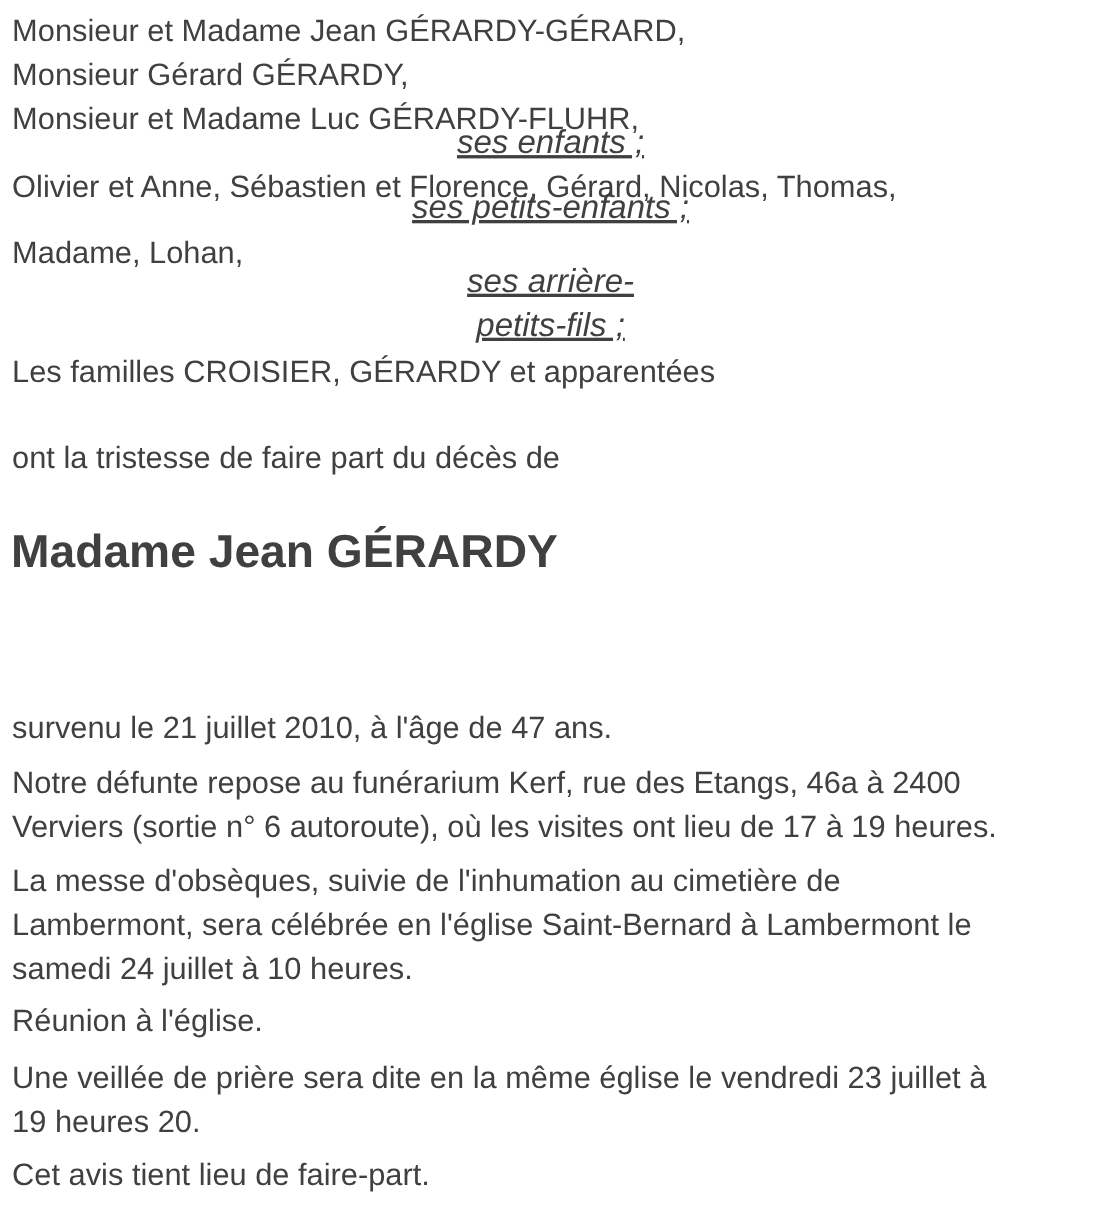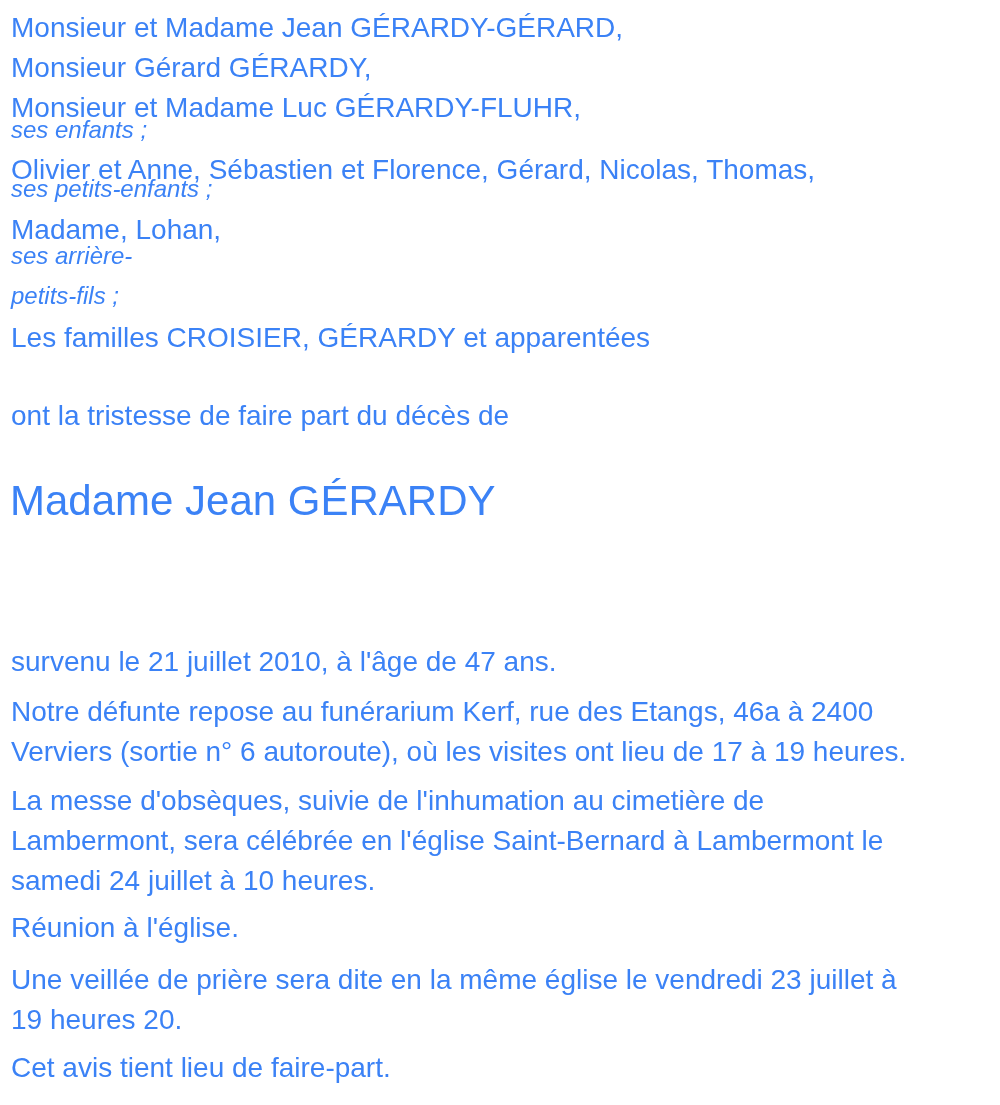--- a/index.html
+++ b/index.html
@@ -1,52 +1,53 @@
 <!DOCTYPE html>
 <html><head>
 <meta charset="utf-8">
 <style>
   html, body { margin: 0; padding: 0; background: #ffffff; }
   .page {
     position: relative;
     width: 1000px;
     height: 1105px;
     background: #ffffff;
-    color: #3b82f6;
+    color: #404040;
     font-family: "Liberation Sans", "DejaVu Sans", sans-serif;
     overflow: hidden;
   }
   .ln {
     position: absolute;
     left: 11px;
     right: 10px;
     font-size: 28px;
     line-height: 40px;
     font-weight: 400;
     white-space: nowrap;
     text-align: left;
   }
   .rlabel {
     position: absolute;
     left: 11px;
     right: 10px;
-    font-size: 24px;
+    font-size: 30px;
     line-height: 40px;
     font-style: italic;
     font-weight: 400;
-    text-align: left;
+    text-align: center;
     white-space: nowrap;
+    text-decoration: underline;
   }
   .title {
     position: absolute;
     left: 10px;
     right: 10px;
     font-size: 42px;
     line-height: 50px;
-    font-weight: 400;
+    font-weight: 700;
     white-space: nowrap;
     text-align: left;
   }
 </style>
 </head>
 <body>
 
 <div class="page">
 
   <div class="ln" style="top:8px">Monsieur et Madame Jean GÉRARDY-GÉRARD,</div>

